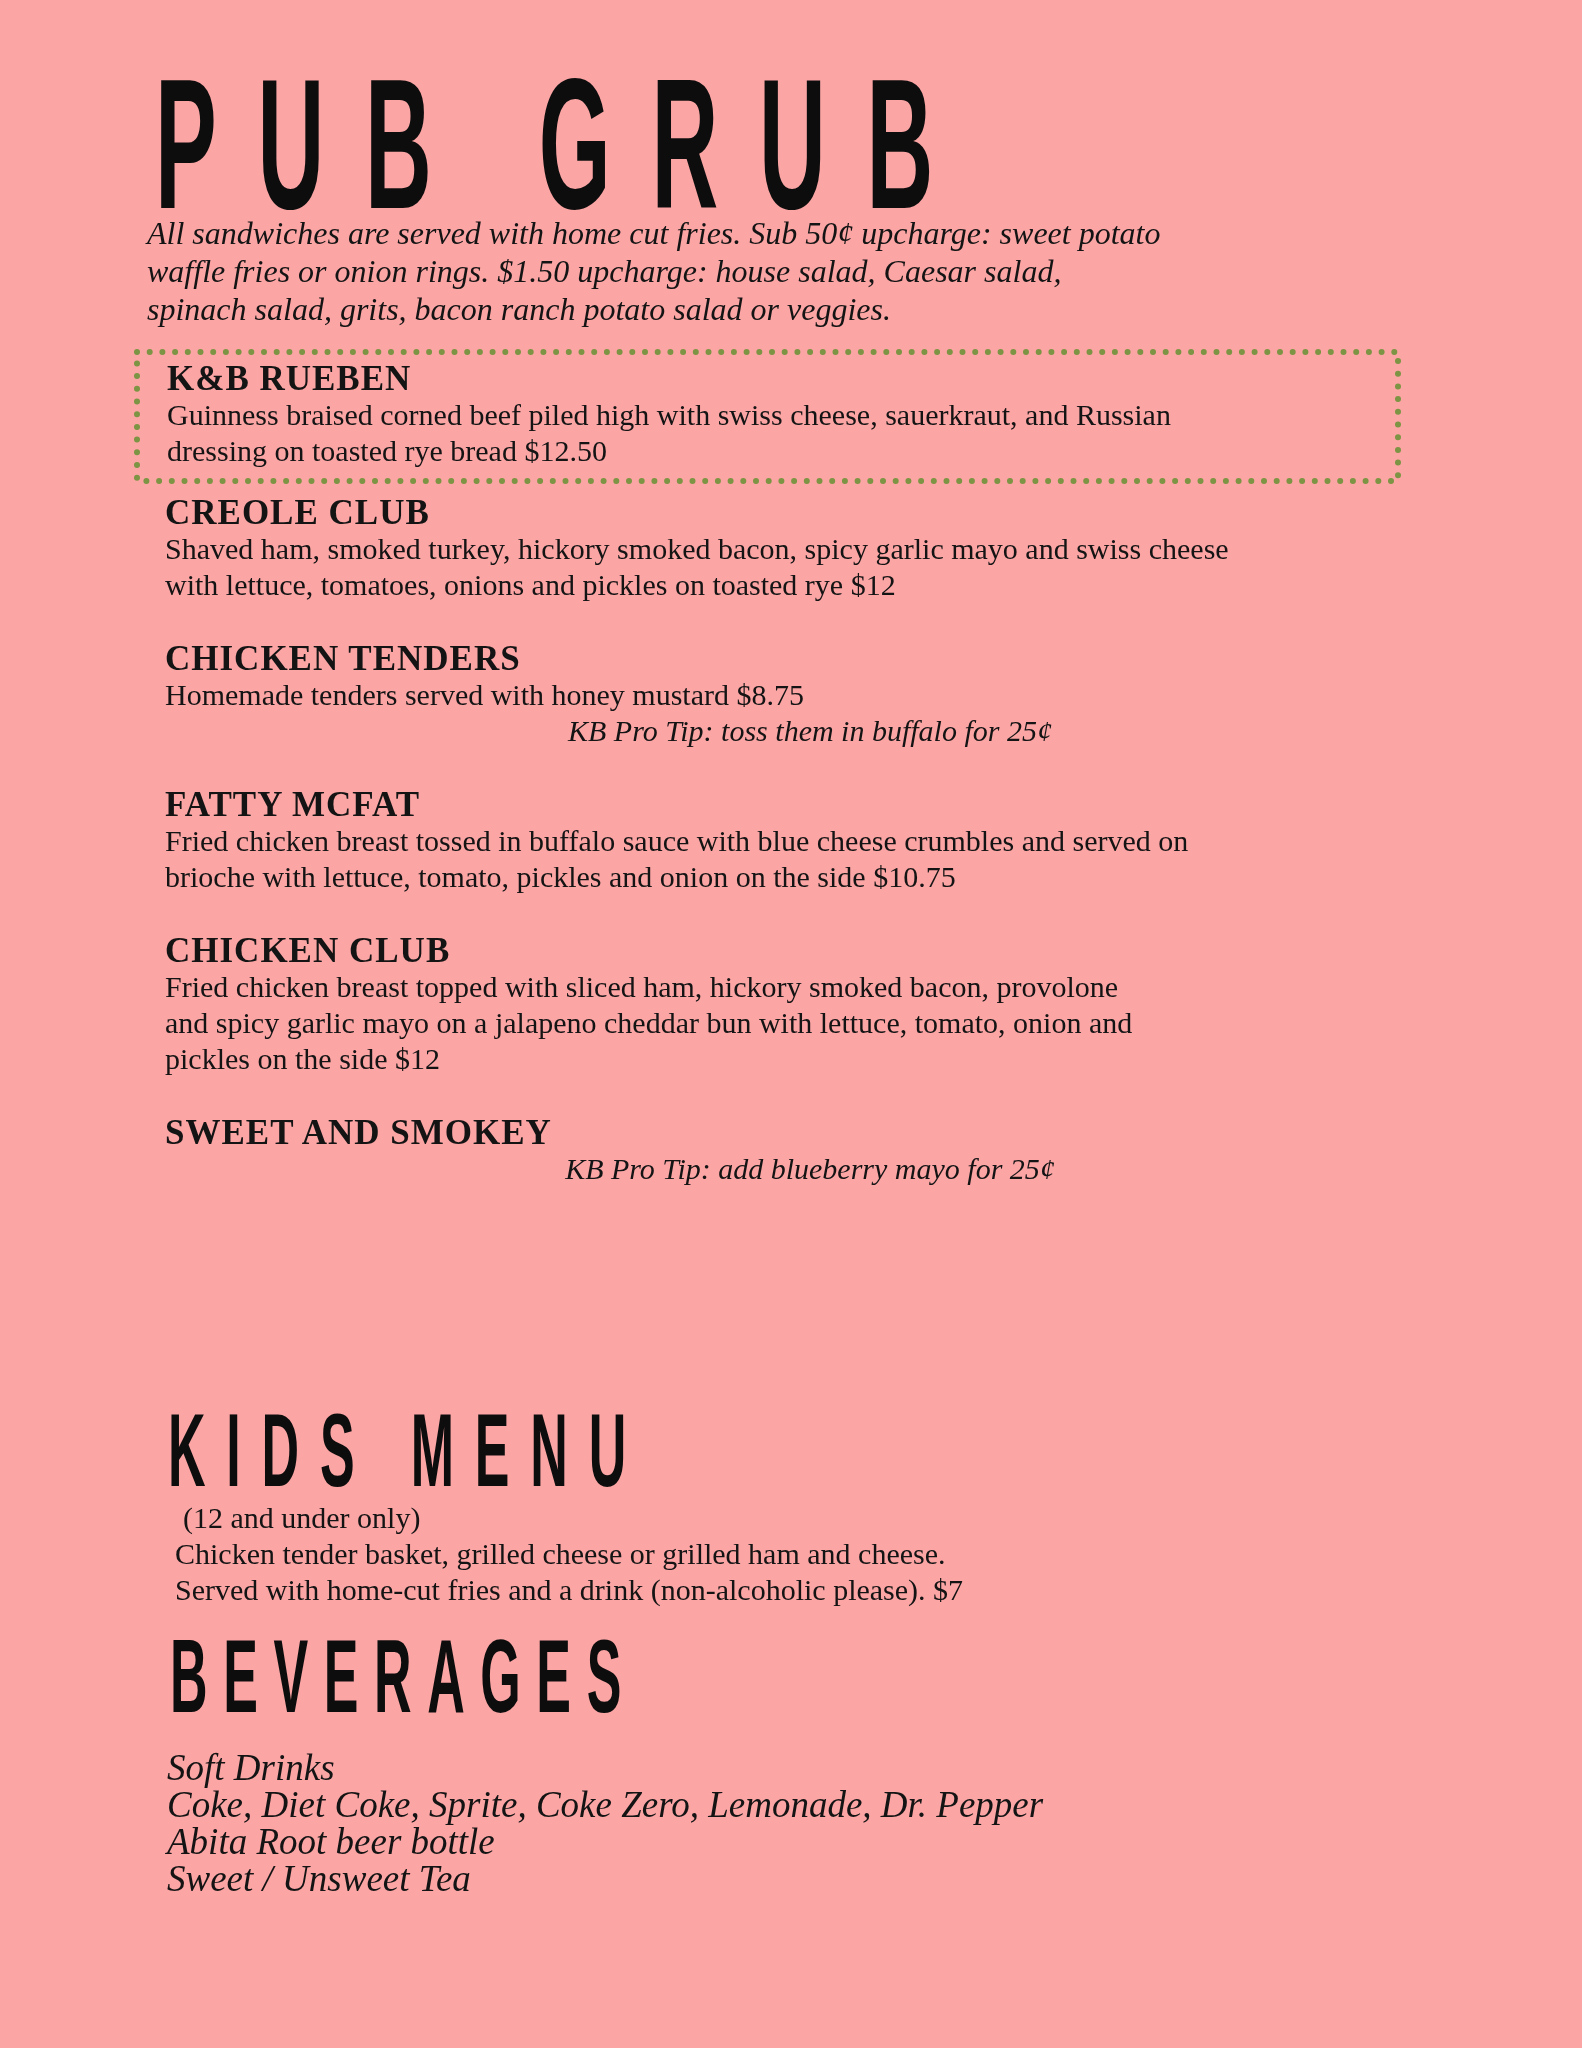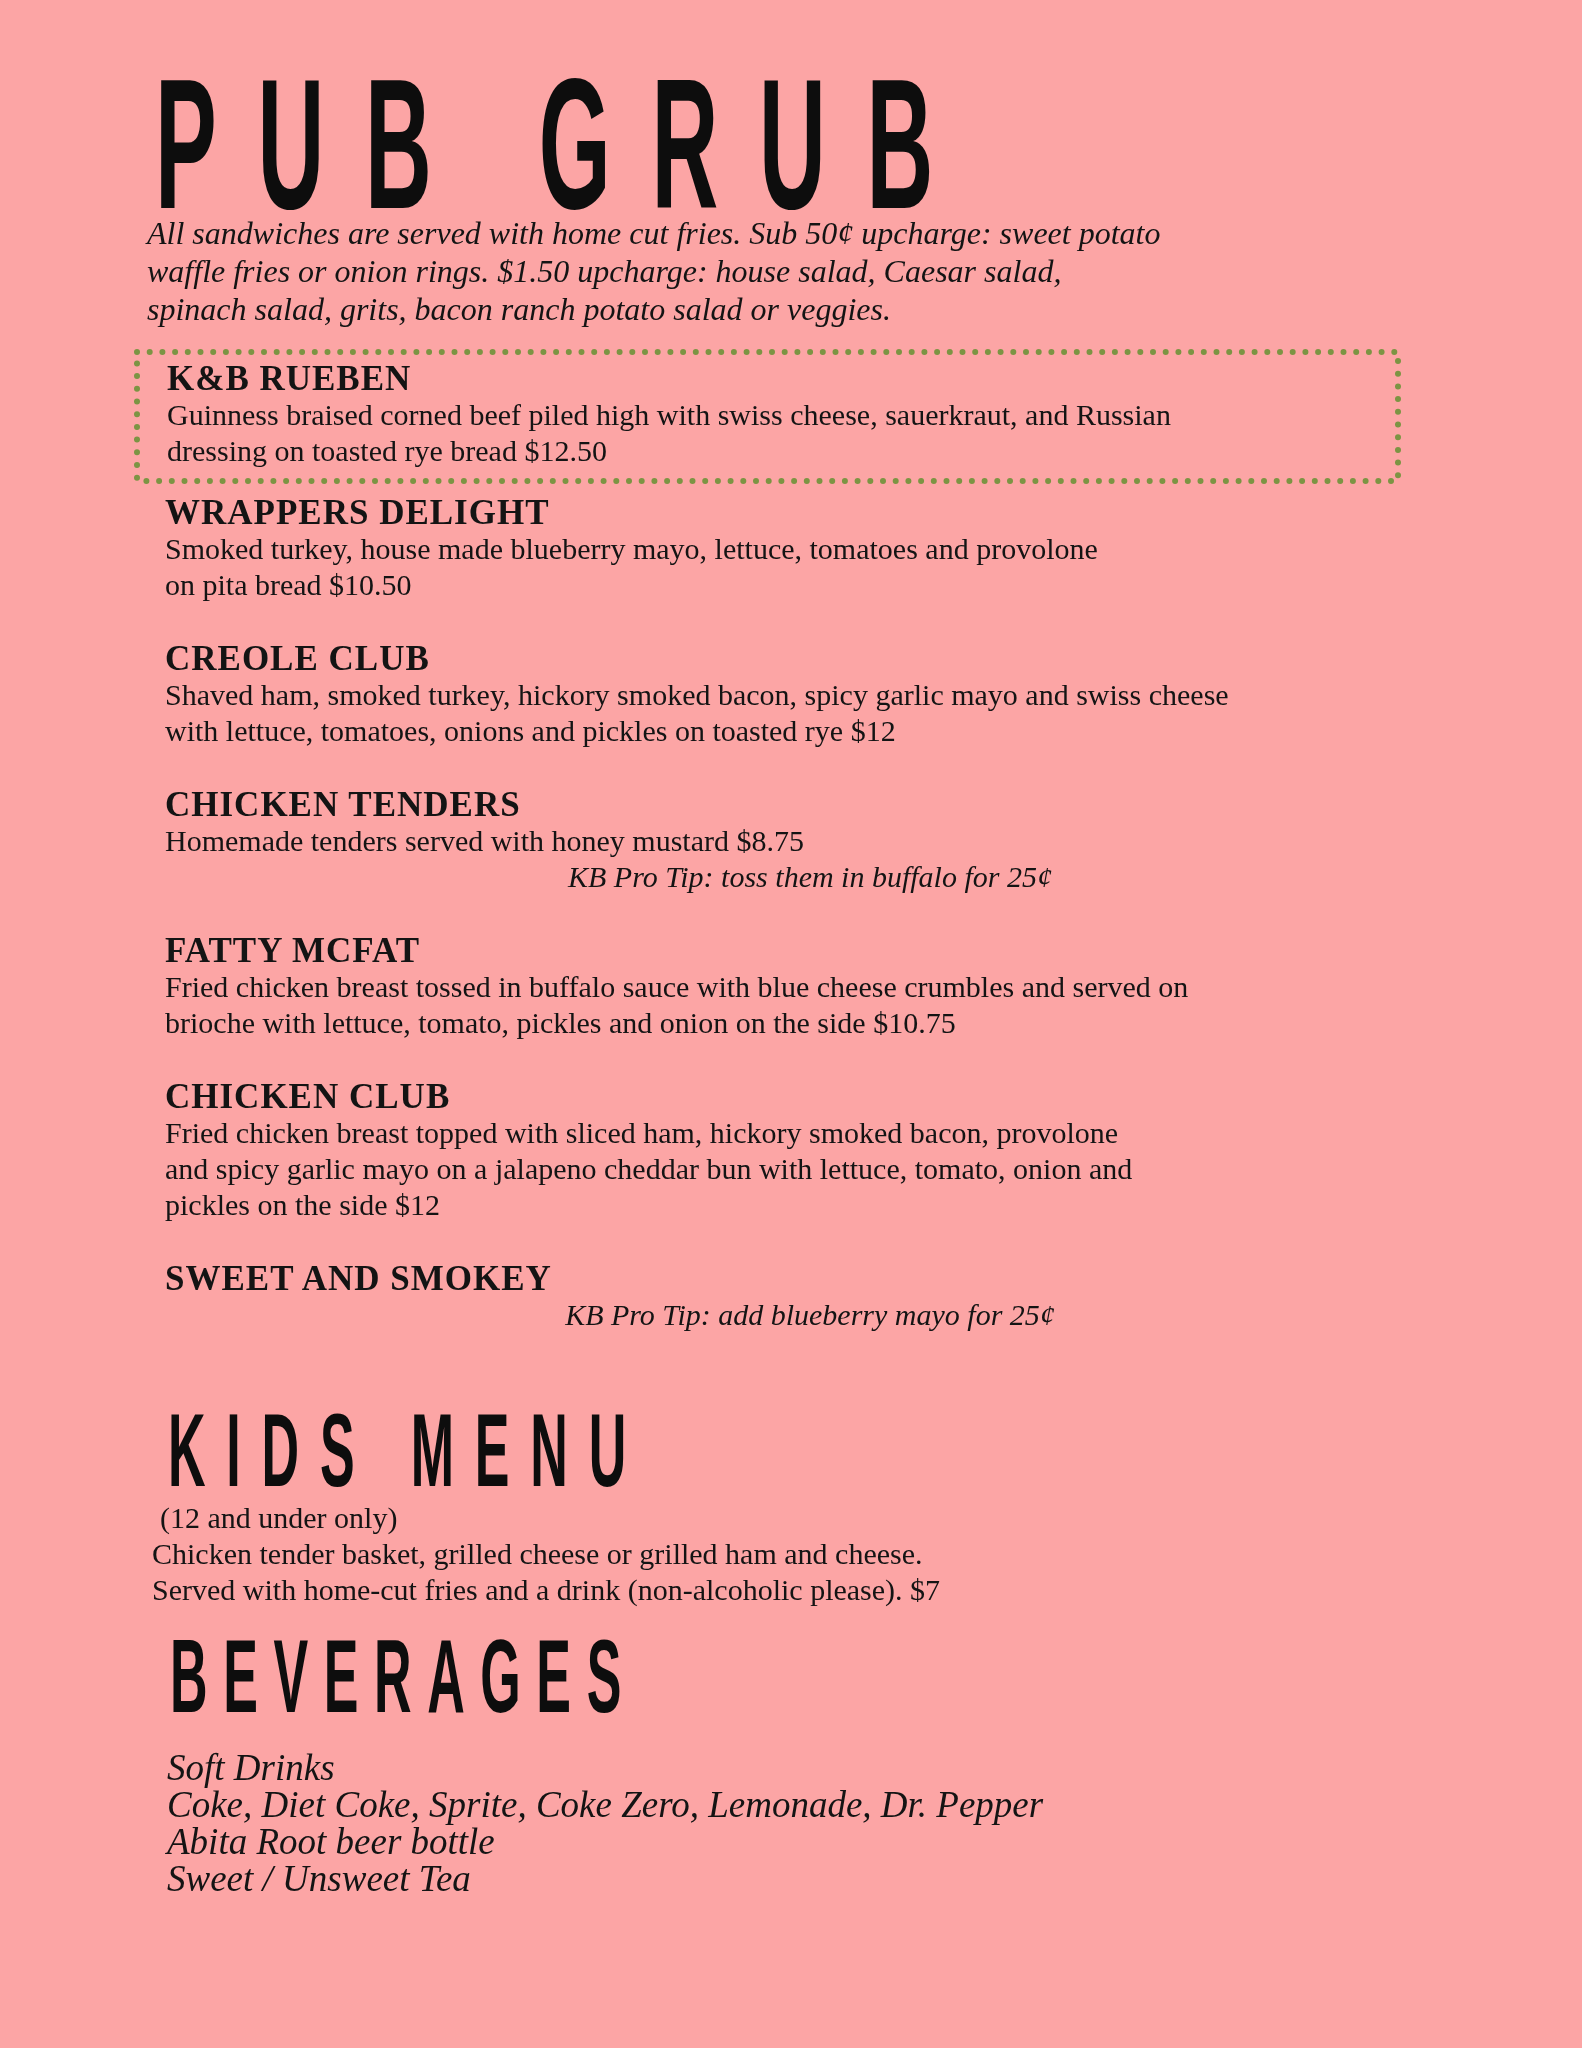--- a/index.html
+++ b/index.html
@@ -73,21 +73,21 @@
 
   .items-flow {
     position: absolute;
     left: 165px; top: 495px;
     width: 1290px;
   }
   .menu-item { margin-bottom: 38px; }
 
   .kids-body {
     position: absolute;
-    left: 152px; top: 1500px;
+    left: 175px; top: 1500px;
     width: 1200px;
     font-size: 30px;
     line-height: 36px;
   }
   .kids-note { padding-left: 8px; white-space: pre-line; }
   .kids-desc { white-space: pre-line; }
 
   .bev-list {
     position: absolute;
     left: 167px; top: 1749px;
@@ -113,25 +113,20 @@
     <svg class="border-dots" width="1269" height="137" xmlns="http://www.w3.org/2000/svg">
       <rect x="4" y="4" width="1261" height="129" fill="none" stroke="#7c9443" stroke-width="6" stroke-linecap="round" stroke-dasharray="0 12.7"></rect>
     </svg>
     <div class="item-heading">K&amp;B RUEBEN</div>
     <div class="item-desc">Guinness braised corned beef piled high with swiss cheese, sauerkraut, and Russian
 dressing on toasted rye bread $12.50</div>
   </div>
 
   <div class="items-flow">
 
-    <div class="menu-item">
-      <div class="item-heading">WRAPPERS DELIGHT</div>
-      <div class="item-desc">Smoked turkey, house made blueberry mayo, lettuce, tomatoes and provolone
-on pita bread $10.50</div>
-    </div>
 
     <div class="menu-item">
       <div class="item-heading">CREOLE CLUB</div>
       <div class="item-desc">Shaved ham, smoked turkey, hickory smoked bacon, spicy garlic mayo and swiss cheese
 with lettuce, tomatoes, onions and pickles on toasted rye $12</div>
     </div>
 
     <div class="menu-item">
       <div class="item-heading">CHICKEN TENDERS</div>
       <div class="item-desc">Homemade tenders served with honey mustard $8.75</div>

